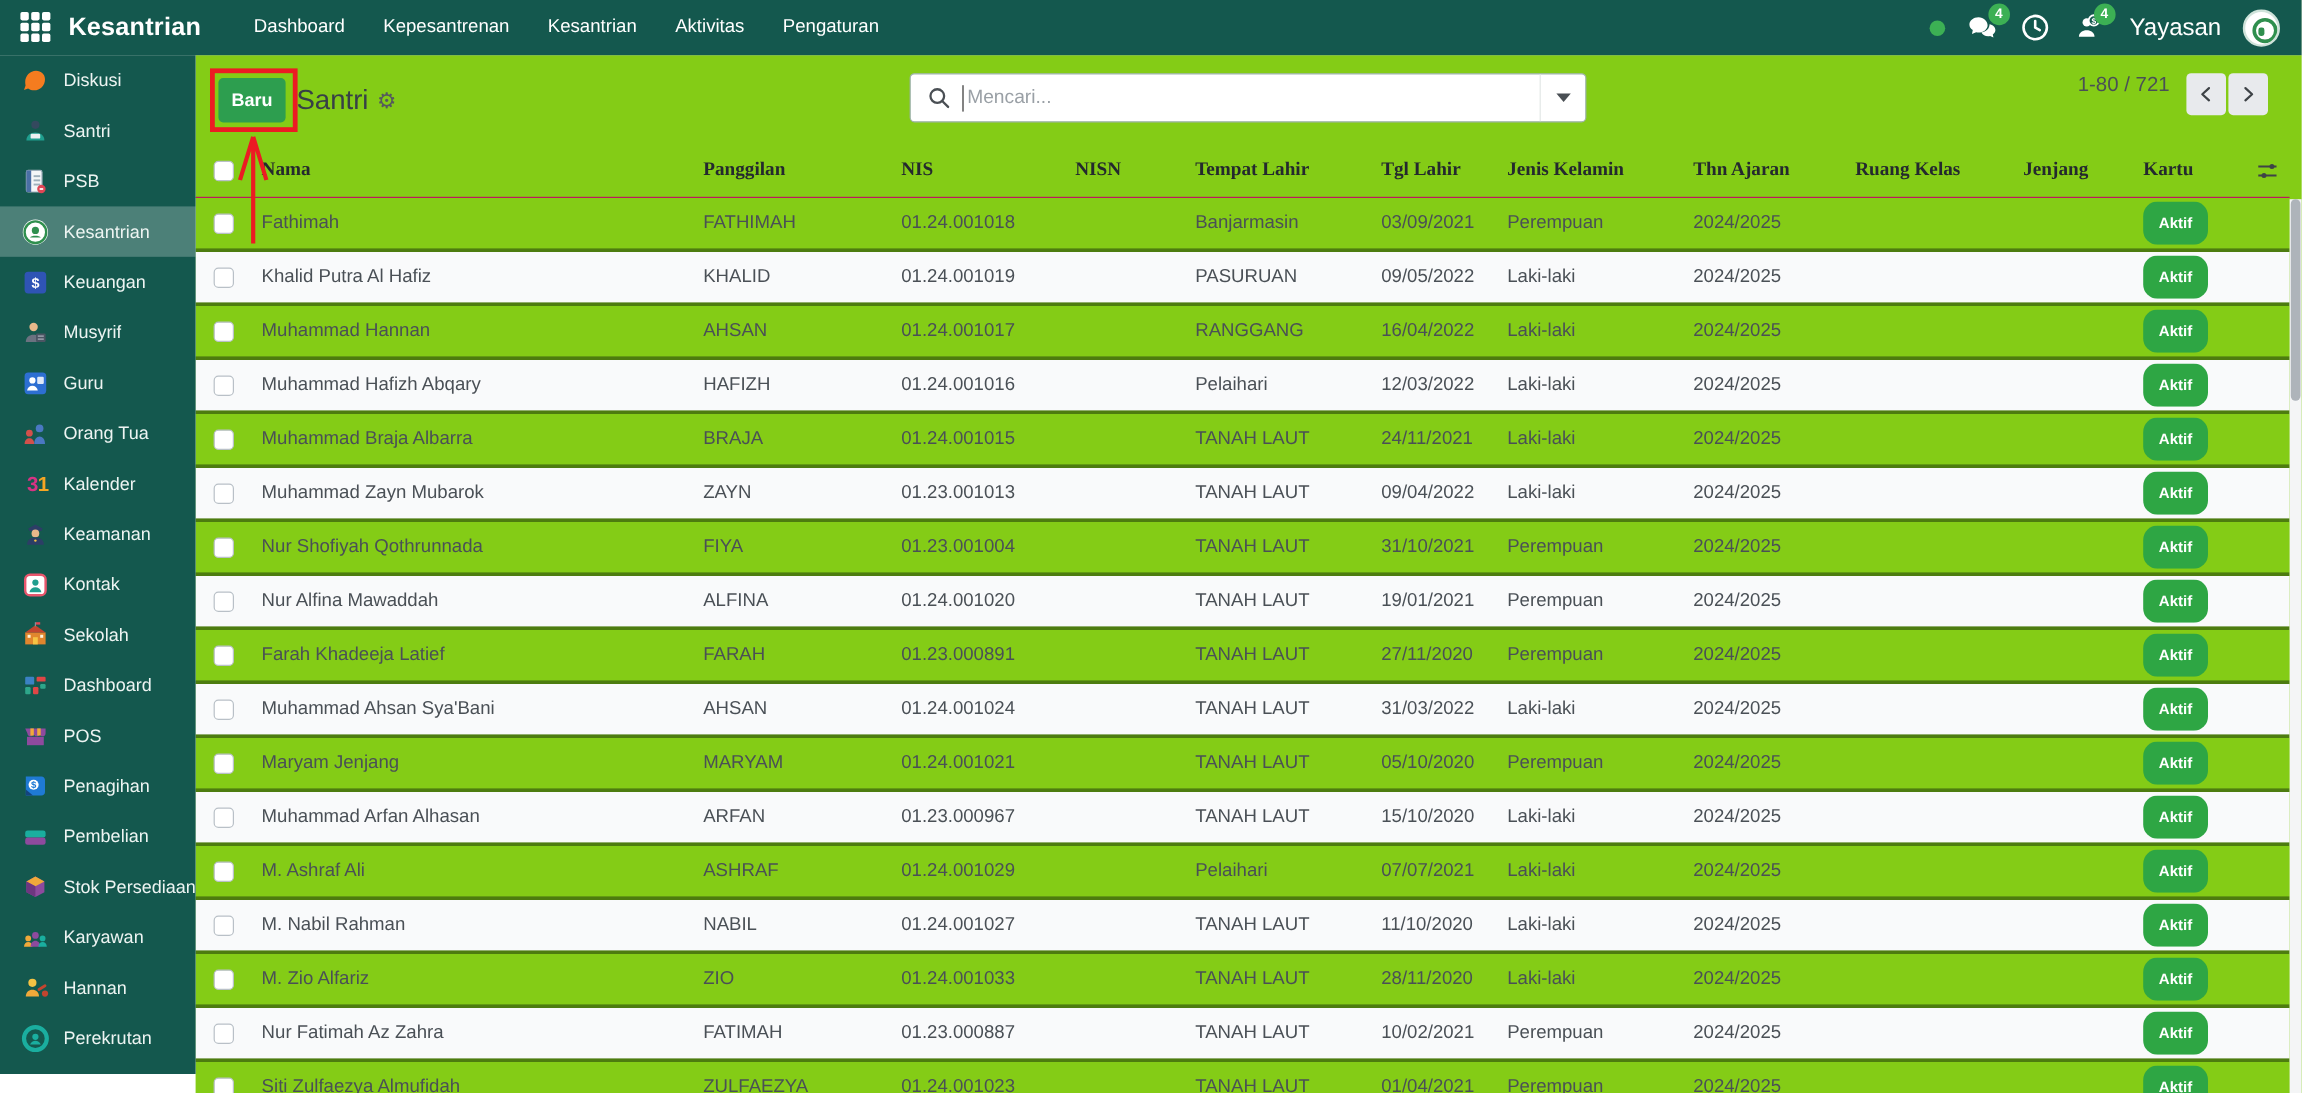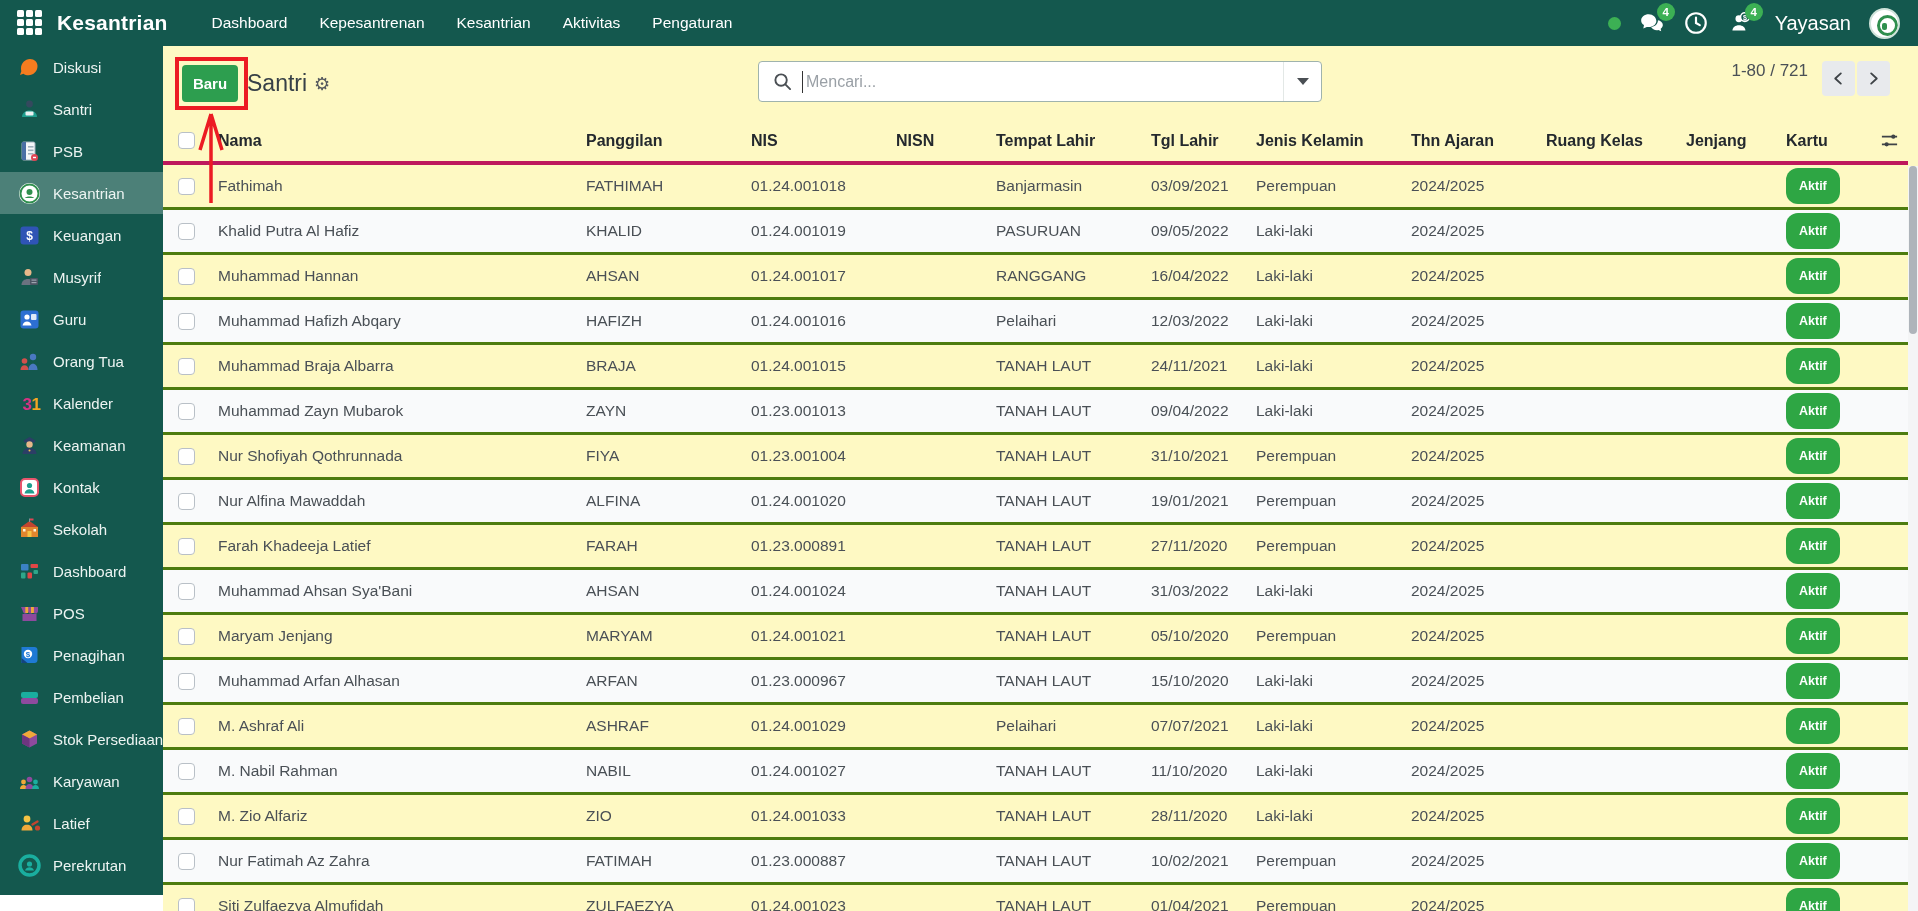--- a/index.html
+++ b/index.html
@@ -35,21 +35,21 @@
     background:#14584E; z-index:4; }
   .side-item { height:42px; display:flex; align-items:center; gap:11px;
     padding-left:17px; cursor:pointer; }
   .side-item.active { background:rgba(255,255,255,.24); }
   .side-item .ic { width:25px; height:25px; flex:0 0 25px; display:flex;
     align-items:center; justify-content:center; }
   .side-item .ic svg { width:25px; height:25px; }
   .side-label { color:#EDF4F2; font-size:15px; white-space:nowrap; overflow:hidden; }
 
   
-  .main { position:absolute; left:163px; top:46px; right:0; bottom:0; background:#fef9c3; }
+  .main { position:absolute; left:163px; top:46px; right:0; bottom:0; background:#84cc16; }
 
   
   .controls { position:relative; height:74px; }
   .btn-new { position:absolute; left:19px; top:19px; width:56px; height:37px;
     background:#2D9E4F; color:#fff; border:none; border-radius:4px;
     font-size:15px; font-weight:700; cursor:pointer; font-family:inherit; }
   .view-title { position:absolute; left:84px; top:24px; font-size:23px; color:#374047;
     display:flex; align-items:center; gap:7px; }
   .gear { font-size:18px; color:#55595e; cursor:pointer; line-height:1; }
   .searchbox { position:absolute; left:595px; top:15px; width:564px; height:41px;
@@ -67,21 +67,21 @@
   .pager-range { font-size:17px; color:#4a5056; }
   .pager-btns { display:flex; gap:2px; }
   .pg-btn { width:33px; height:35px; background:#E8EAED; border:none; border-radius:4px;
     display:flex; align-items:center; justify-content:center; cursor:pointer; }
   .pg-btn svg { width:13px; height:13px; }
 
   
   :root { --cols: 47px 368px 165px 145px 100px 155px 105px 155px 135px 140px 100px 92px 38px; }
   .tbl { position:absolute; left:0; top:74px; width:1745px; }
   .thead { display:grid; grid-template-columns:var(--cols); height:45px;
-    align-items:center; border-bottom:4px solid #be185d; }
+    align-items:center; border-bottom:1px solid #be185d;font-family:Liberation Serif, serif; }
   .th { font-size:16px; font-weight:700; color:#24292E; padding-left:8px; white-space:nowrap; }
   .trow { display:grid; grid-template-columns:var(--cols); height:45px; align-items:center;
     border-bottom:3px solid #4d7c0f; cursor:pointer; }
   .trow:nth-child(even) { background:#F9FAFB; }
   .td { font-size:15.5px; color:#4A5056; padding-left:8px; white-space:nowrap;
     overflow:hidden; text-overflow:ellipsis; }
   .cb-cell { display:flex; justify-content:center; }
   .cbox { width:17px; height:17px; border:1.5px solid #B9C0C7; border-radius:4px;
     background:#fff; cursor:pointer; }
   .badge { display:inline-block; background:#2EA644; color:#fff; font-size:12.5px;
@@ -349,21 +349,21 @@
     </div>
     <div class="side-item">
       <span class="ic">
         <svg viewBox="0 0 25 25">
           <circle cx="10" cy="8" r="3.4" fill="#F5C344"></circle>
           <path d="M4.5 19.5c0-3.8 2.5-5.8 5.5-5.8s5.5 2 5.5 5.8z" fill="#F0A93A"></path>
           <path d="M15.5 13.5l5-3" stroke="#C2452F" stroke-width="2.4" stroke-linecap="round"></path>
           <circle cx="20.5" cy="17" r="2.6" fill="#C2452F"></circle>
         </svg>
       </span>
-      <span class="side-label">Latief</span>
+      <span class="side-label">Hannan</span>
     </div>
     <div class="side-item">
       <span class="ic">
         <svg viewBox="0 0 25 25">
           <circle cx="12.5" cy="12.5" r="9.5" fill="none" stroke="#1AAE9F" stroke-width="3.5"></circle>
           <circle cx="12.5" cy="11" r="2.6" fill="#1AAE9F"></circle>
           <path d="M8 17.5c.8-2.2 2.6-3.3 4.5-3.3s3.7 1.1 4.5 3.3z" fill="#1AAE9F"></path>
         </svg>
       </span>
       <span class="side-label">Perekrutan</span>

